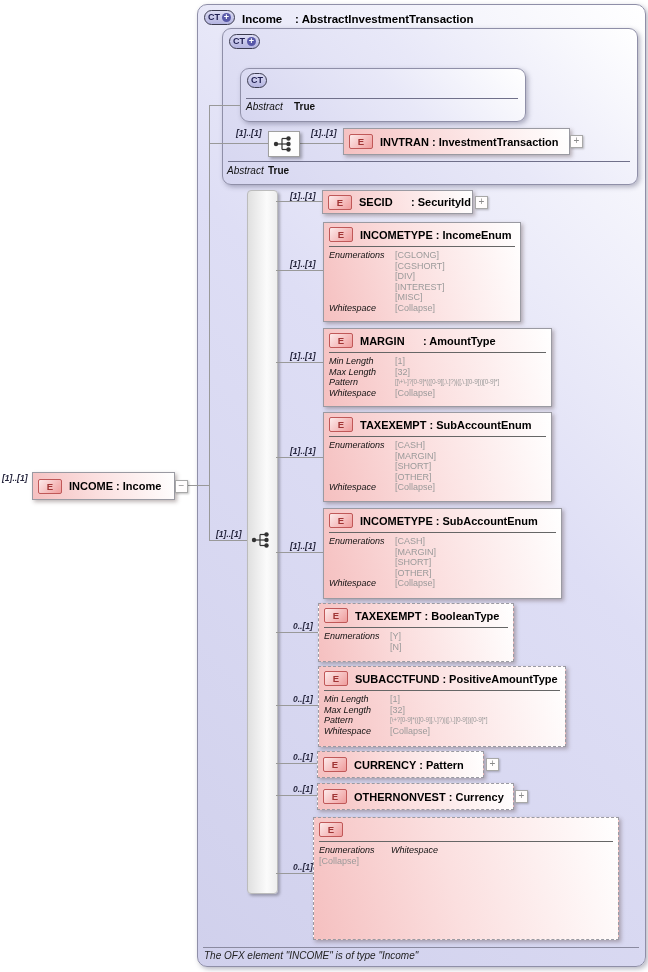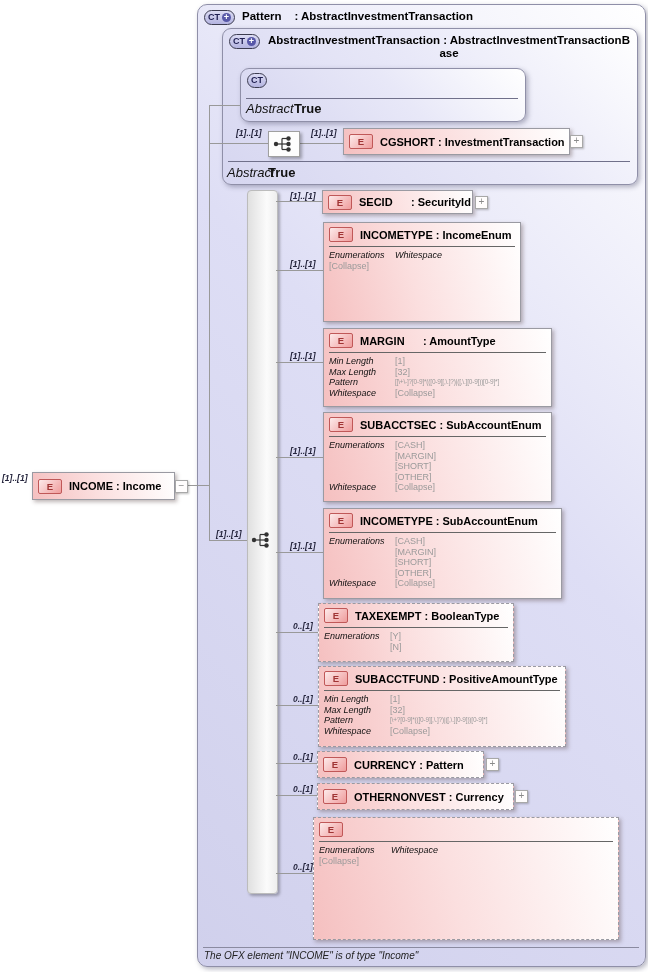--- a/index.html
+++ b/index.html
@@ -8,35 +8,35 @@
     font-family:"Liberation Sans","DejaVu Sans",sans-serif;
     overflow:hidden;
   }
   
   .ctbox{
     position:absolute;border:1px solid #8f8fa8;border-radius:10px;
     background:linear-gradient(45deg,#d0d0ec 0%,#dedef5 55%,#ffffff 100%);
     box-shadow:2px 2px 5px rgba(70,70,100,.40);
   }
   .ctbox.inner{background:linear-gradient(45deg,#d6d6f0 0%,#e8e8f8 55%,#ffffff 100%);border-radius:9px;}
-  .cthead{display:flex;align-items:flex-start;gap:7px;padding:5px 6px 0 6px;}
+  .cthead{display:flex;align-items:flex-end;gap:7px;padding:5px 6px 0 6px;}
   .cttitle{font-weight:bold;font-size:11.5px;color:#000;white-space:pre;}
   .cttitle.wrap{white-space:normal;word-break:break-all;text-align:center;flex:1;line-height:13px;}
   .ctbadge{
     display:inline-flex;align-items:center;gap:2px;flex:0 0 auto;
     border:1px solid #3c3c50;border-radius:8px;padding:1px 3px;height:11px;
     background:linear-gradient(180deg,#dcdcf4,#b4b4e0);
     font-size:9px;font-weight:bold;color:#1e1e50;line-height:11px;
   }
   .ctb-plus{
     width:9px;height:9px;border-radius:50%;background:#5858a8;color:#fff;
     font-size:9px;line-height:9px;text-align:center;font-weight:bold;
   }
   .hsep{position:absolute;border-top:1px solid #70708a;height:0;}
-  .absrow{position:absolute;font-size:13px;display:flex;}
+  .absrow{position:absolute;font-size:10px;display:flex;}
   .absrow .alabel{font-style:italic;color:#111;width:44px;}
   .absrow .avalue{font-weight:bold;color:#111;}
   
   .ebox{
     position:absolute;border:1px solid #9a9aa2;z-index:4;
     background:linear-gradient(75deg,#f5c0c0 0%,#fbdfdf 45%,#ffffff 100%);
     box-shadow:2px 2px 4px rgba(90,70,70,.40);
   }
   .ebox.optional{border-style:dashed;border-color:#9a9aa2;}
   .trow{display:flex;align-items:center;gap:7px;padding:0 5px;height:23px;}
@@ -85,31 +85,30 @@
 </style>
 </head>
 <body>
 
 <div class="ctbox" style="left:197px;top:4px;width:447px;height:961px;z-index:0">
   <div class="cthead">
     <span class="ctbadge">
         <span>CT</span>
         <span class="ctb-plus">+</span>
       </span>
-    <span class="cttitle">Pattern    : AbstractInvestmentTransaction</span>
+    <span class="cttitle">Income    : AbstractInvestmentTransaction</span>
   </div>
 </div>
 
 <div class="ctbox inner" style="left:222px;top:28px;width:414px;height:155px;z-index:1">
   <div class="cthead">
     <span class="ctbadge">
         <span>CT</span>
         <span class="ctb-plus">+</span>
       </span>
-    <span class="cttitle wrap">AbstractInvestmentTransaction : AbstractInvestmentTransactionBase</span>
   </div>
 </div>
 <div class="hsep" style="left:228px;top:161px;width:402px;z-index:2"></div>
 <div class="absrow" style="left:227px;top:165px;z-index:2">
   <span class="alabel" style="width:41px">Abstract</span>
   <span class="avalue">True</span>
 </div>
 
 <div class="ctbox inner" style="left:240px;top:68px;width:284px;height:52px;z-index:2">
   <div class="cthead" style="padding-top:4px">
@@ -187,40 +186,45 @@
   <div class="trow">
     <span class="ebadge">E</span>
     <span class="etitle">INCOME : Income</span>
   </div>
 </div>
 <div class="xbox" style="left:175px;top:480px">−</div>
 
 <div class="ebox simple" style="left:343px;top:128px;width:225px;height:25px">
   <div class="trow">
     <span class="ebadge">E</span>
-    <span class="etitle">CGSHORT : InvestmentTransaction</span>
+    <span class="etitle">INVTRAN : InvestmentTransaction</span>
   </div>
 </div>
 <div class="xbox" style="left:570px;top:135px">+</div>
 
 <div class="ebox simple" style="left:322px;top:190px;width:149px;height:22px">
   <div class="trow">
     <span class="ebadge">E</span>
     <span class="etitle">SECID      : SecurityId</span>
   </div>
 </div>
 <div class="xbox" style="left:475px;top:196px">+</div>
 
 <div class="ebox" style="left:323px;top:222px;width:196px;height:98px">
   <div class="trow">
     <span class="ebadge">E</span>
     <span class="etitle">INCOMETYPE : IncomeEnum</span>
   </div>
   <div class="props">
     <div class="plabel">Enumerations</div>
+    <div class="pvals">[CGLONG]
+[CGSHORT]
+[DIV]
+[INTEREST]
+[MISC]</div>
     <div class="plabel">Whitespace</div>
     <div class="pvals">[Collapse]</div>
   </div>
 </div>
 
 <div class="ebox" style="left:323px;top:328px;width:227px;height:77px">
   <div class="trow">
     <span class="ebadge">E</span>
     <span class="etitle">MARGIN      : AmountType</span>
   </div>
@@ -232,21 +236,21 @@
     <div class="plabel">Pattern</div>
     <div class="pvals tiny">[[\+\-]?[0-9]*(([0-9][,\.]?)|([,\.][0-9]))[0-9]*]</div>
     <div class="plabel">Whitespace</div>
     <div class="pvals">[Collapse]</div>
   </div>
 </div>
 
 <div class="ebox" style="left:323px;top:412px;width:227px;height:88px">
   <div class="trow">
     <span class="ebadge">E</span>
-    <span class="etitle">SUBACCTSEC : SubAccountEnum</span>
+    <span class="etitle">TAXEXEMPT : SubAccountEnum</span>
   </div>
   <div class="props">
     <div class="plabel">Enumerations</div>
     <div class="pvals">[CASH]
 [MARGIN]
 [SHORT]
 [OTHER]</div>
     <div class="plabel">Whitespace</div>
     <div class="pvals">[Collapse]</div>
   </div>

